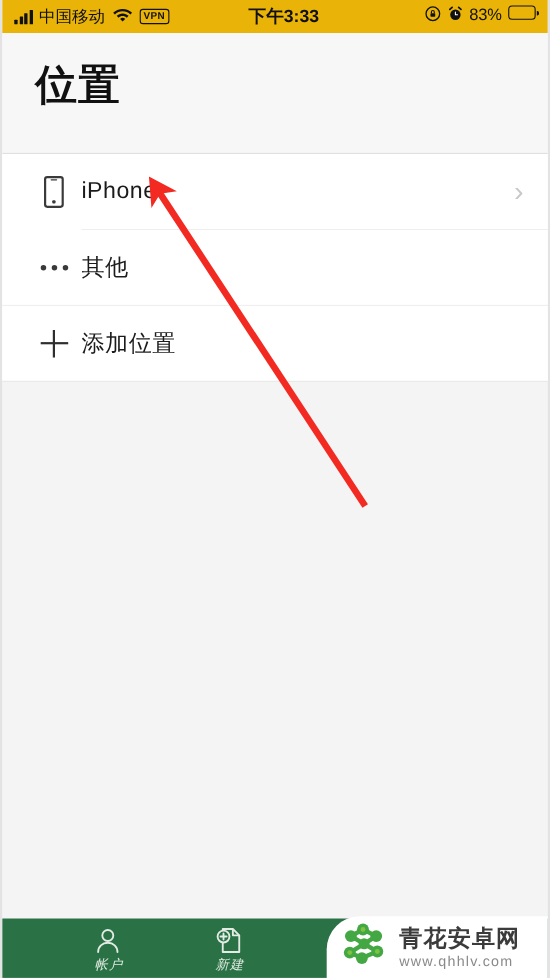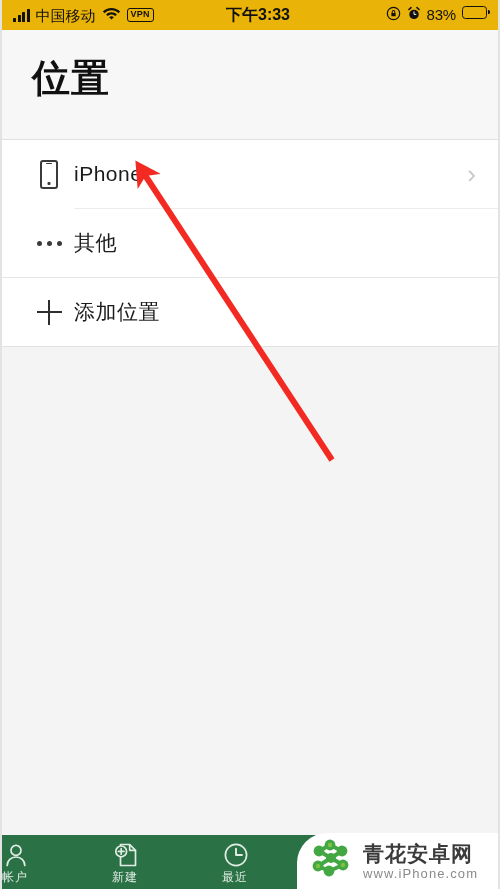--- a/index.html
+++ b/index.html
@@ -274,24 +274,25 @@
     background: #2a7245;
     display: flex;
     align-items: center;
     z-index: 15;
   }
   .tab {
     flex: 0 0 110px;
     width: 110px;
     display: flex;
     flex-direction: column;
-    align-items: flex-start;
+    align-items: flex-end;
     justify-content: center;
     gap: 2px;
     color: #e6efe9;
+    font-style: italic;
   }
   .tab .tab-label {
     font-size: 12px;
     letter-spacing: 1px;
     line-height: 1;
     color: #dfeae2;
   }
   .tab svg { display: block; }
 
   
@@ -478,19 +479,19 @@
           </g>
           <g fill="#7fc241">
             <circle cx="21" cy="6" r="2.2"></circle>
             <circle cx="34" cy="26" r="2.2"></circle>
             <circle cx="9" cy="27" r="2.2"></circle>
           </g>
         </svg>
       </span>
       <span class="wm-text">
         <span class="wm-title">青花安卓网</span>
-        <span class="wm-url">www.iPhone.com</span>
+        <span class="wm-url">www.qhhlv.com</span>
       </span>
     </div>
 
   </div>
 
 </div>
 
 </body></html>

